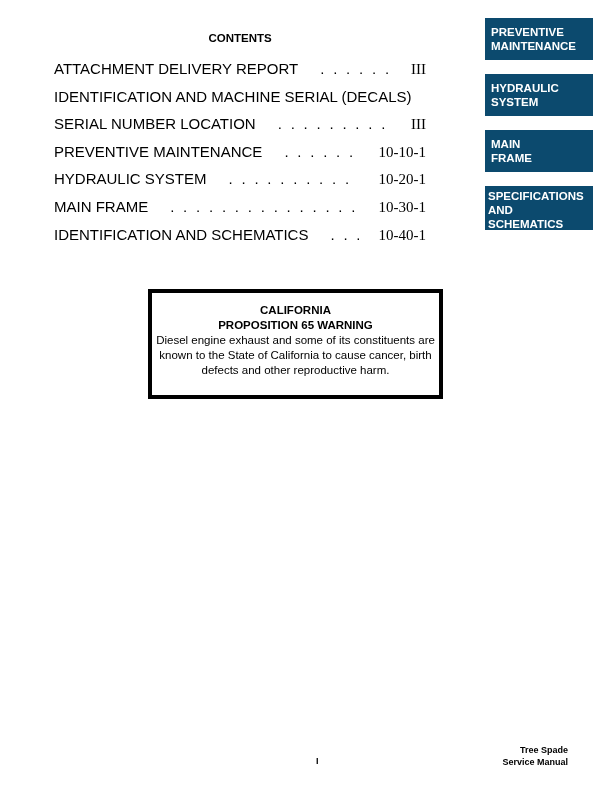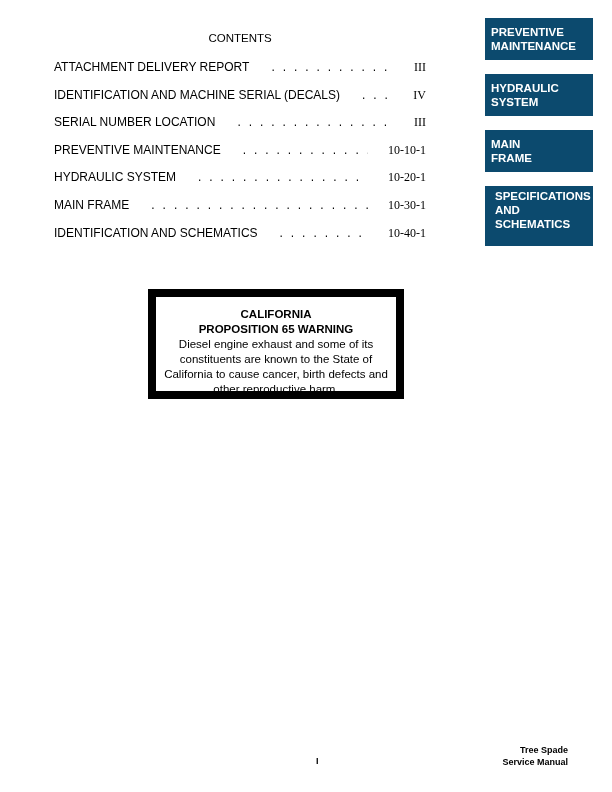--- a/index.html
+++ b/index.html
@@ -1,31 +1,31 @@
 <!DOCTYPE html>
 <html><head>
 <meta charset="utf-8">
 <style>
   html, body { margin:0; padding:0; background:#fff; }
   body { width:612px; height:792px; position:relative; overflow:hidden;
          font-family:"Liberation Sans", sans-serif; color:#000; }
   .title { position:absolute; left:54px; width:372px; top:32px; text-align:center;
-           font-weight:normal; font-size:11.5px; }
+           font-weight:bold; font-size:11.5px; }
   .toc { position:absolute; left:54px; top:60px; width:372px; }
-  .row { display:flex; align-items:baseline; height:27.6px; font-size:12px; white-space:nowrap; overflow:hidden;gap:20px; }
+  .row { display:flex; align-items:baseline; height:27.6px; font-size:15px; white-space:nowrap; overflow:hidden;gap:20px; }
   .row .lbl { flex:0 0 auto; }
   .row .dots { flex:1 1 auto; overflow:hidden; white-space:nowrap; letter-spacing:2.3px; padding:0 2px; }
   .row .dots::before { content:". . . . . . . . . . . . . . . . . . . . . . . . . . . . . . . . . . . . . . . . . . . . . . . . . . . . . . . . . . . . . . . . . . . ."; }
   .row .pg { flex:0 0 auto;font-family:Liberation Serif, serif; }
   .tabs { position:absolute; left:485px; top:18px; width:108px; }
   .tab { background:#0c4a6e; color:#fff; font-weight:bold; font-size:11.5px; line-height:14px;
          padding:7px 6px 0 6px; box-sizing:border-box; width:108px; height:42px; margin-bottom:14px; }
-  .tab.last { height:60px; padding:3px 3px 0 10px; }
-  .warn { position:absolute; left:148px; top:289px; width:256px; height:110px; box-sizing:border-box;
-          border:8px solid #000000; text-align:center; font-size:11.5px; line-height:15px; padding-top:10px; }
+  .tab.last { height:44px; padding:3px 3px 0 3px; }
+  .warn { position:absolute; left:148px; top:289px; width:295px; height:110px; box-sizing:border-box;
+          border:4px solid #000000; text-align:center; font-size:11.5px; line-height:15px; padding-top:10px; }
   .warn .h { font-weight:bold; display:block; }
   .warn .b { display:block; }
   .pgnum { position:absolute; left:316px; top:756px; font-weight:bold; font-size:9px; }
   .foot { position:absolute; right:44px; top:744px; text-align:right; font-weight:bold; font-size:9px; line-height:12px; }
 </style>
 </head>
 <body>
 
 <div class="title">CONTENTS</div>
 

